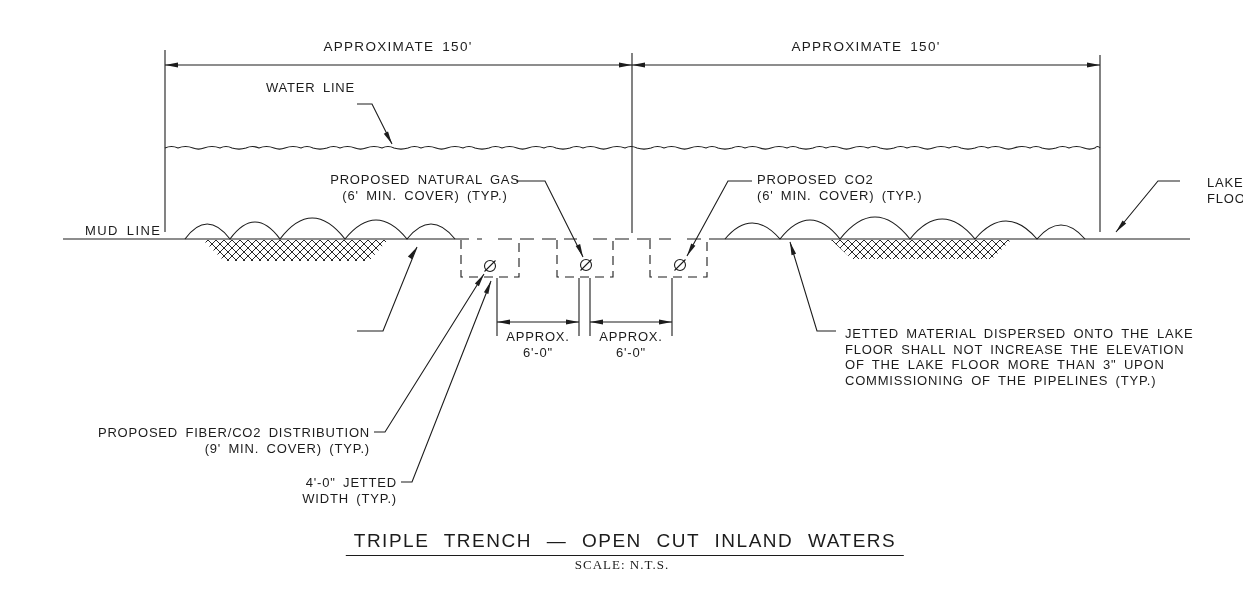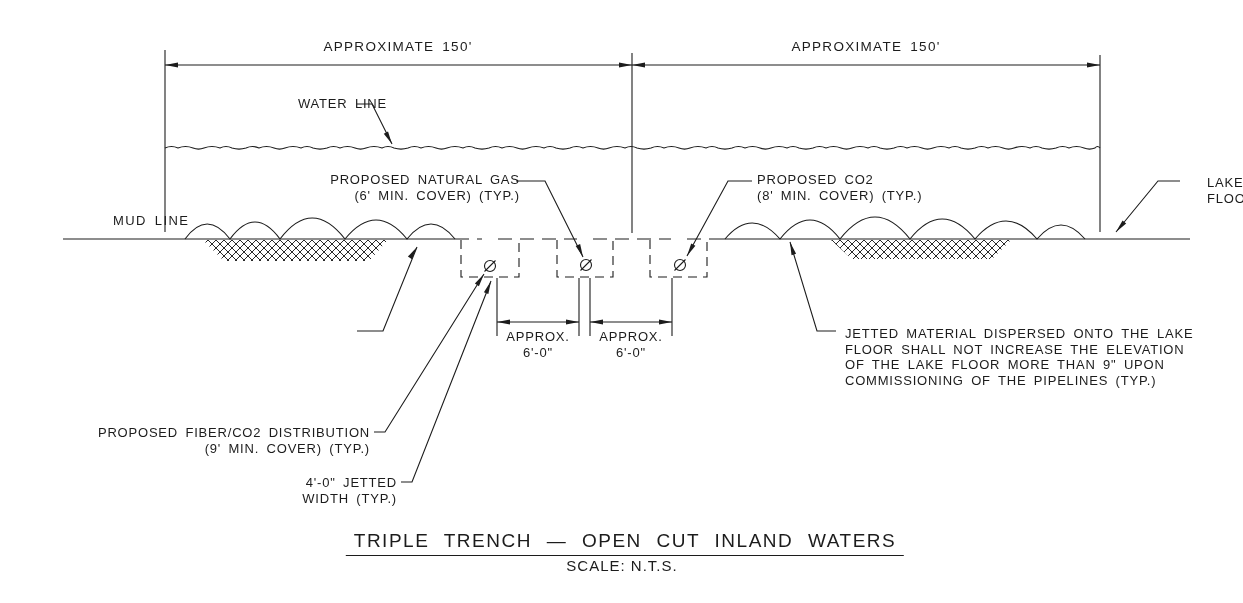--- a/index.html
+++ b/index.html
@@ -13,21 +13,21 @@
     letter-spacing:0.8px;word-spacing:3px;color:#1c1c1c;
   }
   .c{transform:translateX(-50%);text-align:center;}
   .r{transform:translateX(-100%);text-align:right;}
   .dim{font-size:13.5px;letter-spacing:1.3px;}
   .title{
     position:absolute;transform:translateX(-50%);text-align:right;
     font-size:19px;letter-spacing:1.5px;word-spacing:8px;
     border-bottom:1.6px solid #1c1c1c;padding:0 8px 3px 8px;white-space:nowrap;
   }
-  .scale{position:absolute;transform:translateX(-50%);font-size:15px;letter-spacing:1px;white-space:nowrap;}
+  .scale{position:absolute;transform:translateX(-50%);font-size:13px;letter-spacing:1px;white-space:nowrap;font-family:Liberation Serif, serif;}
 </style>
 </head>
 <body>
 
 <div id="stage">
 
   <svg id="linework" width="1243" height="603" viewBox="0 0 1243 603">
     <defs>
       <pattern id="hatch" width="8" height="8" patternUnits="userSpaceOnUse">
         <path d="M0,8 L8,0 M-2,2 L2,-2 M6,10 L10,6" stroke="#2a2a2a" stroke-width="1" fill="none"></path>
@@ -102,37 +102,37 @@
         <polygon points="0,0 -13,2.4 -13,-2.4" transform="translate(1116,232) rotate(130)"></polygon>
         <polygon points="0,0 -13,2.4 -13,-2.4" transform="translate(790,242) rotate(-107)"></polygon>
         <polygon points="0,0 -13,2.4 -13,-2.4" transform="translate(484,274) rotate(-57)"></polygon>
         <polygon points="0,0 -13,2.4 -13,-2.4" transform="translate(491,281) rotate(-68)"></polygon>
       </g>
   </svg>
 
   <div class="lbl dim c" style="left:398px;top:39px;">APPROXIMATE 150'</div>
   <div class="lbl dim c" style="left:866px;top:39px;">APPROXIMATE 150'</div>
 
-  <div class="lbl r" style="left:355px;top:96px;margin-left:32px;">WATER LINE</div>
+  <div class="lbl r" style="left:355px;top:80px;">WATER LINE</div>
 
-  <div class="lbl c" style="left:425px;top:172px;text-align:right;">PROPOSED NATURAL GAS
+  <div class="lbl c" style="left:425px;top:172px;">PROPOSED NATURAL GAS
 (6' MIN. COVER) (TYP.)</div>
 
   <div class="lbl" style="left:757px;top:172px;">PROPOSED CO2
-(8' MIN. COVER) (TYP.)</div>
+(6' MIN. COVER) (TYP.)</div>
 
   <div class="lbl" style="left:1207px;top:175px;">LAKE
 FLOOR</div>
 
-  <div class="lbl" style="left:85px;top:213px;letter-spacing:1.4px;margin-left:28px;">MUD LINE</div>
+  <div class="lbl" style="left:85px;top:223px;letter-spacing:1.4px;">MUD LINE</div>
 
 
   <div class="lbl" style="left:845px;top:326px;">JETTED MATERIAL DISPERSED ONTO THE LAKE
 FLOOR SHALL NOT INCREASE THE ELEVATION
-OF THE LAKE FLOOR MORE THAN 9" UPON
+OF THE LAKE FLOOR MORE THAN 3" UPON
 COMMISSIONING OF THE PIPELINES (TYP.)</div>
 
   <div class="lbl c" style="left:538px;top:329px;">APPROX.
 6'-0"</div>
   <div class="lbl c" style="left:631px;top:329px;">APPROX.
 6'-0"</div>
 
   <div class="lbl r" style="left:370px;top:425px;">PROPOSED FIBER/CO2 DISTRIBUTION
 (9' MIN. COVER) (TYP.)</div>
 

